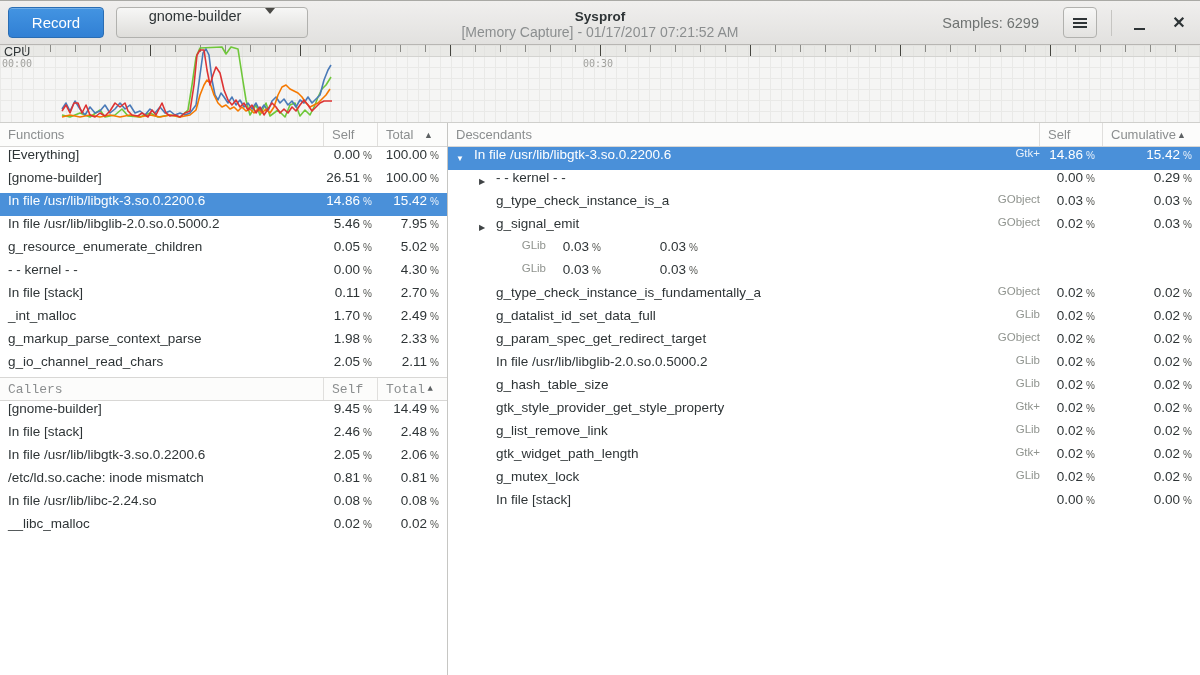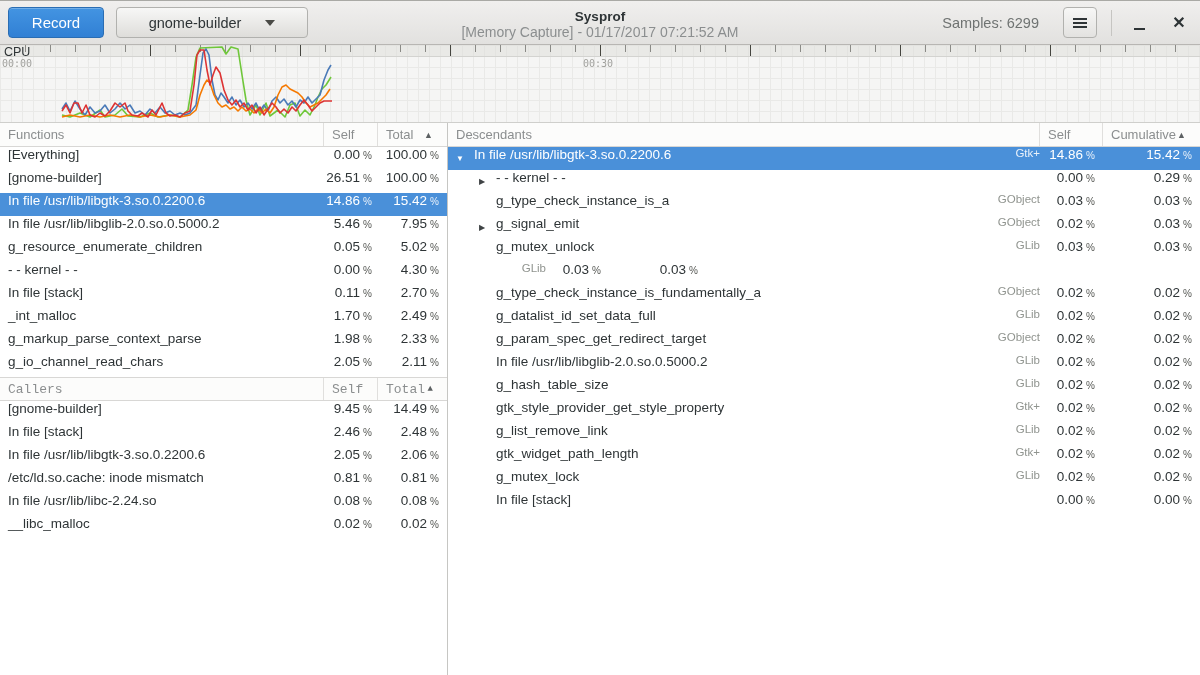--- a/index.html
+++ b/index.html
@@ -9,21 +9,21 @@
   
   .headerbar { position:relative; height:45px; display:flex; align-items:center;
     background:linear-gradient(to bottom,#f0efee,#e2e1df);
     border-top:1px solid #a9a9a5; border-bottom:1px solid #b8b6b3; padding:0 8px; }
   .record-btn { width:96px; height:31px; border-radius:4px;
     border:1px solid #2a6db3; background:linear-gradient(to bottom,#4394e2,#3180d4);
     color:#ffffff; font-size:15px; display:flex; align-items:center; justify-content:center;
     box-shadow:inset 0 1px 0 rgba(255,255,255,.25); cursor:pointer; }
   .combo { margin-left:12px; width:192px; height:31px; border-radius:4px;
     border:1px solid #b1b1ae; background:linear-gradient(to bottom,#f7f7f6,#deddda);
-    display:flex; align-items:center; justify-content:center; gap:10px;
+    display:flex; justify-content:center; gap:10px;
     font-size:14.5px; color:#2e3436; cursor:pointer; }
   .combo .caret { width:0; height:0; border-left:5px solid transparent;
     border-right:5px solid transparent; border-top:6px solid #4a4a46; margin-left:14px; }
   .titlebox { position:absolute; left:0; right:0; top:0; height:45px;
     display:flex; flex-direction:column; align-items:center; justify-content:center;
     pointer-events:none; }
   .title { font-size:13.5px; font-weight:bold; color:#2e3436; line-height:16px; }
   .subtitle { font-size:14px; color:#8b8e8f; line-height:14px; }
   .header-right { margin-left:auto; display:flex; align-items:center; gap:14px; }
   .samples { font-size:14.5px; color:#6f7372; margin-right:10px; }
@@ -324,21 +324,20 @@
           <span class="indent" style="width: 28px;"></span>
           <span class="expander">▶</span>
           <div class="name">g_signal_emit</div>
           <div class="cat">GObject</div>
           <div class="num colR-self"><span>0.02</span><span class="pct">%</span></div>
           <div class="num colR-cum"><span>0.03</span><span class="pct">%</span></div>
         </div>
         <div class="row">
           <span class="indent" style="width: 28px;"></span>
           <span class="expander"></span>
-          <div class="name">g_mutex_unlock</div>
           <div class="cat">GLib</div>
           <div class="num colR-self"><span>0.03</span><span class="pct">%</span></div>
           <div class="num colR-cum"><span>0.03</span><span class="pct">%</span></div>
         </div>
         <div class="row">
           <span class="indent" style="width: 28px;"></span>
           <span class="expander"></span>
           <div class="cat">GLib</div>
           <div class="num colR-self"><span>0.03</span><span class="pct">%</span></div>
           <div class="num colR-cum"><span>0.03</span><span class="pct">%</span></div>

